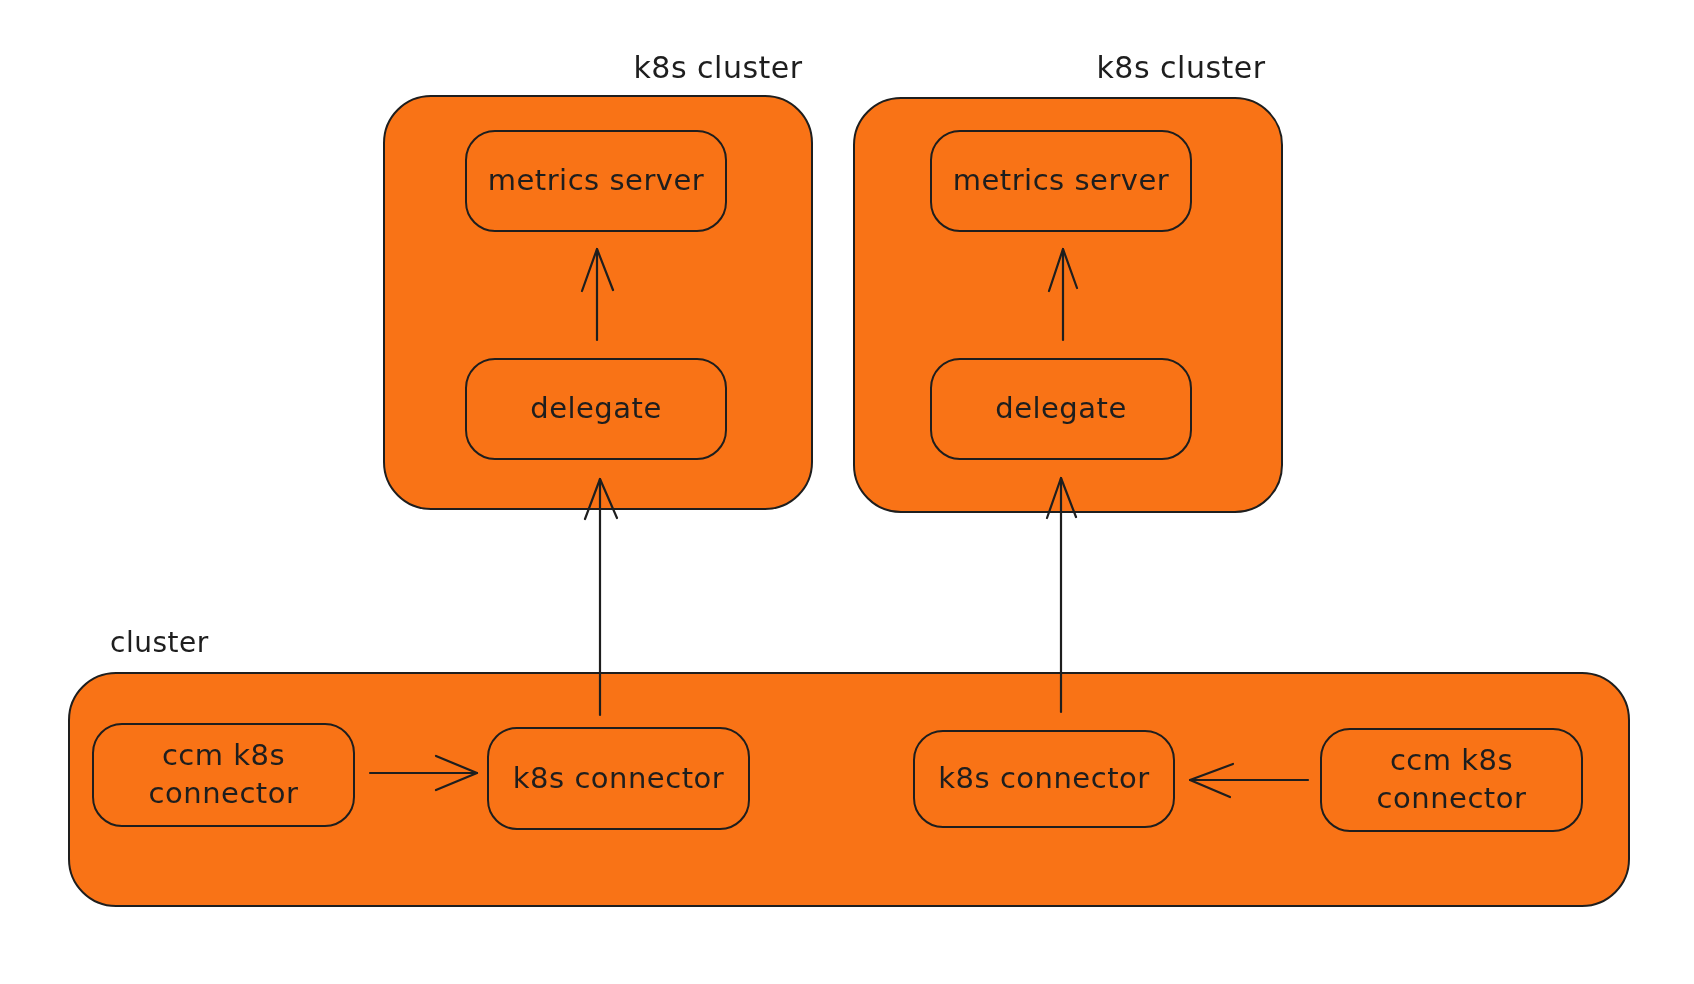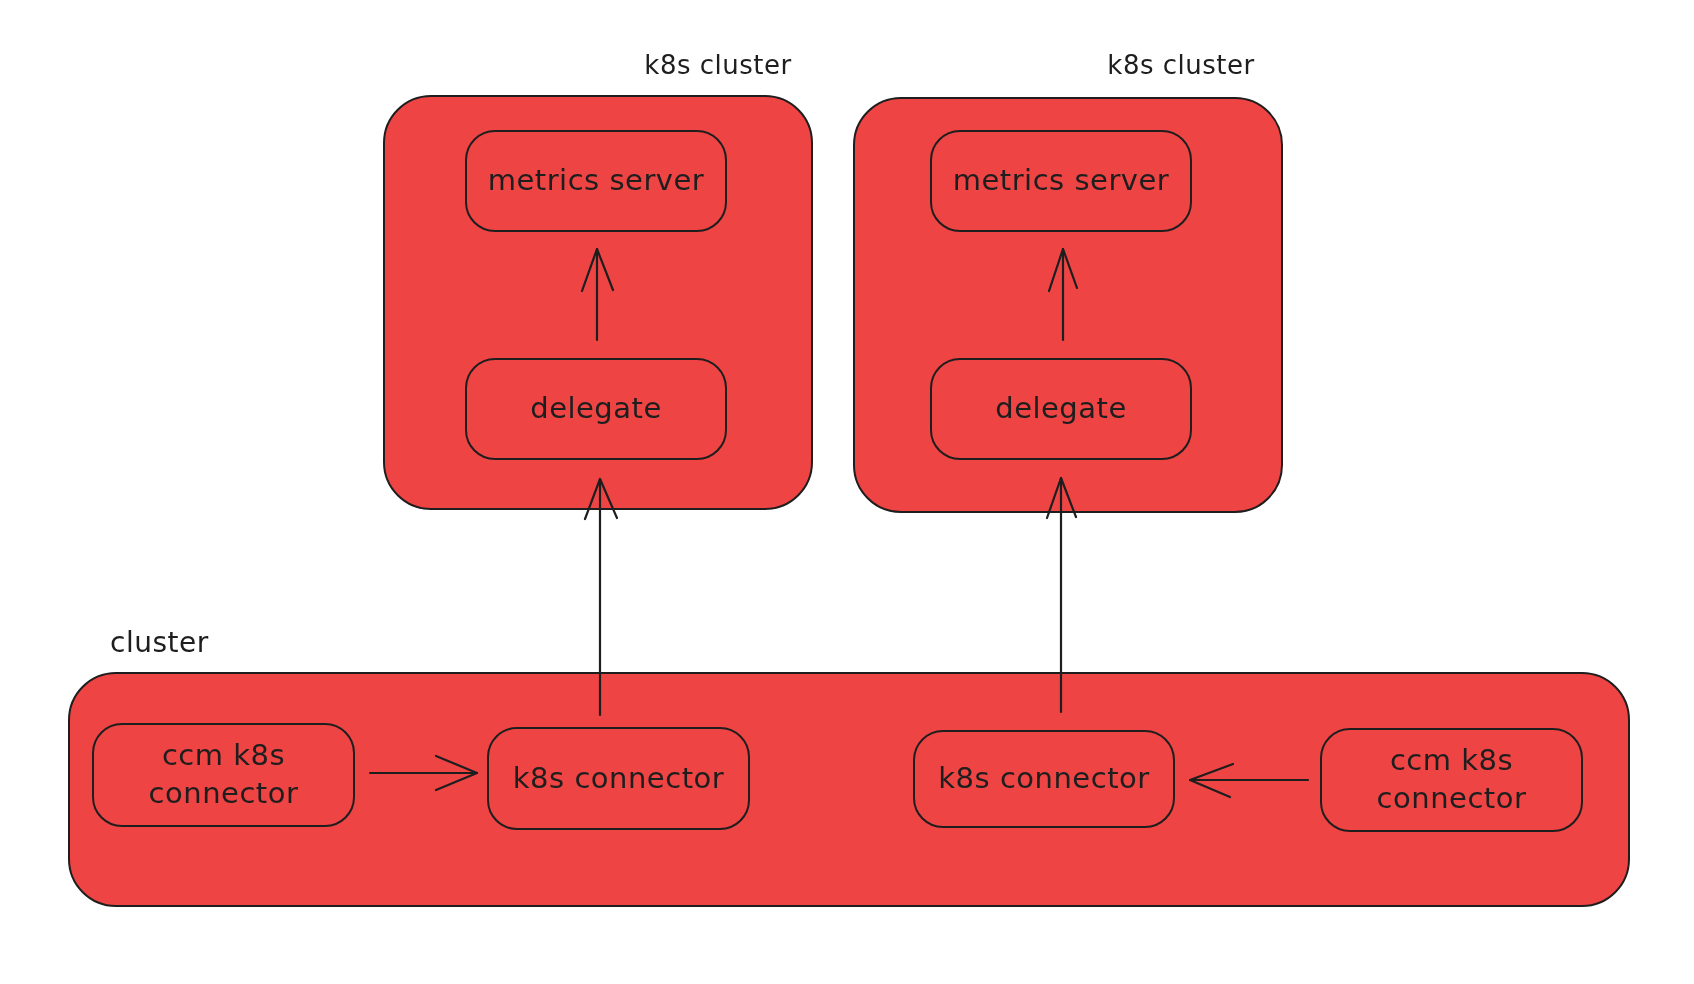--- a/index.html
+++ b/index.html
@@ -12,40 +12,40 @@
     width: 1694px;
     height: 984px;
     background: #ffffff;
     font-family: "DejaVu Sans", sans-serif;
     color: #1e1e1e;
     overflow: hidden;
   }
   .shape {
     position: absolute;
     border: 2.5px solid #1e1e1e;
-    background: #ef4444;
+    background: #f97316;
     box-sizing: border-box;
   }
   .container-box {
     border-radius: 48px;
   }
   .node-box {
     border-radius: 30px;
     display: flex;
     align-items: center;
     justify-content: center;
     text-align: center;
     font-size: 29px;
     line-height: 1.3;
     padding: 0 20px;
     letter-spacing: 0.5px;
   }
   .floating-label {
     position: absolute;
-    font-size: 26px;
+    font-size: 30px;
     letter-spacing: 0.5px;
     white-space: nowrap;
   }
   .centered {
     text-align: center;
   }
   #arrows-layer {
     position: absolute;
     left: 0;
     top: 0;

